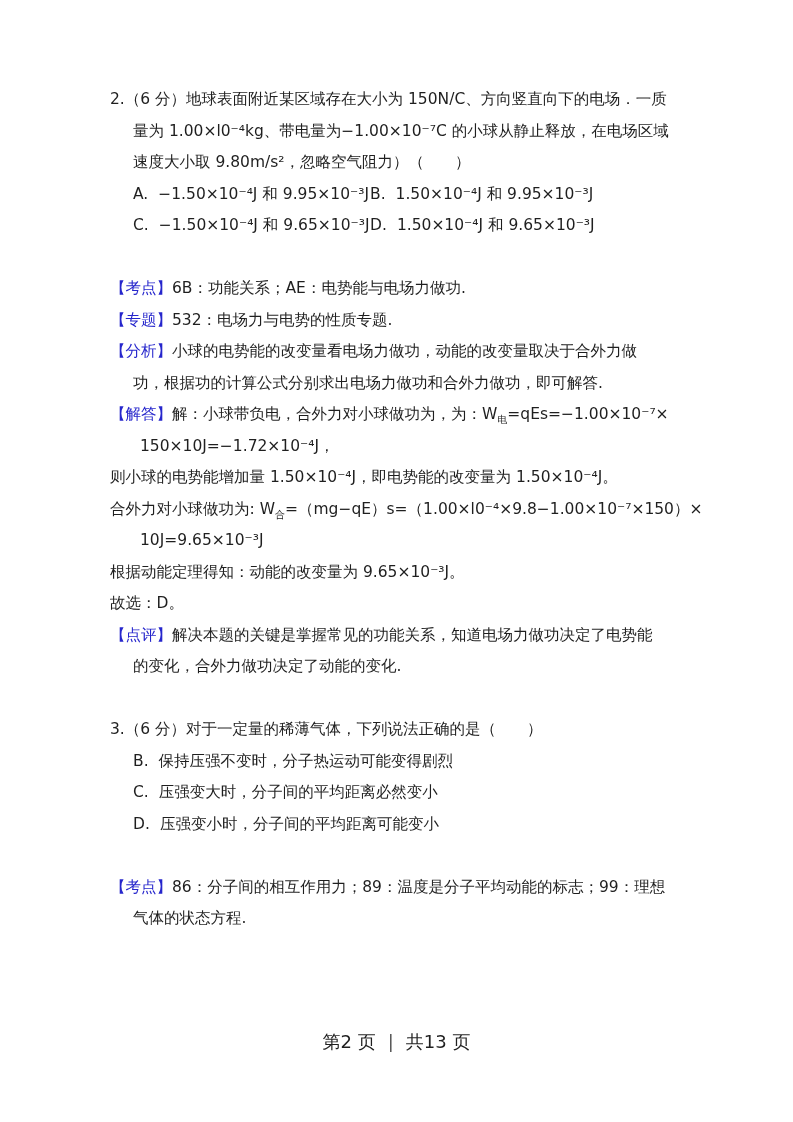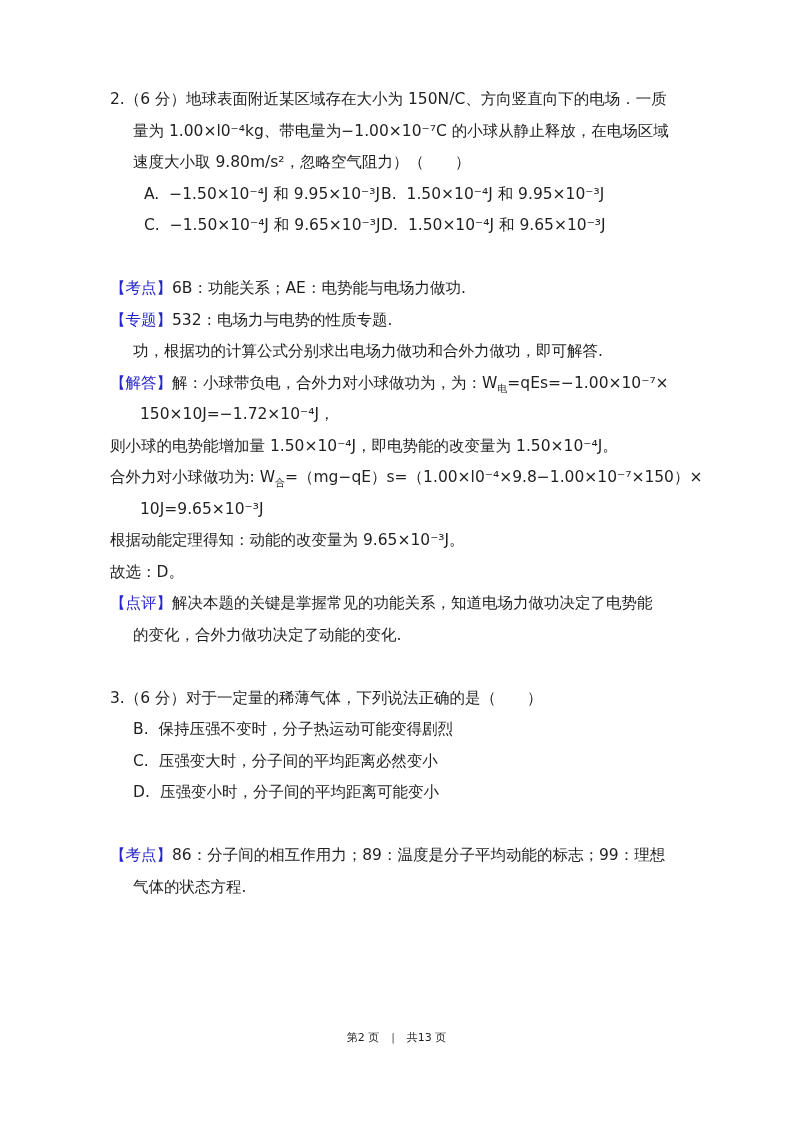--- a/index.html
+++ b/index.html
@@ -10,26 +10,26 @@
     color:var(--text-color); font-size:15.5px; overflow:hidden;text-decoration:underline;
   }
   .content { position:absolute; left:110px; top:84px; width:584px; }
   .line { line-height:31.5px; min-height:31.5px; white-space:nowrap; }
   .indent  { padding-left:23px; }
   .indent2 { padding-left:30px; }
   .gap { height:31.5px; }
   .tag { color:var(--label-blue); }
   .opt-row { display:flex; }
   .opt { white-space:nowrap; }
-  .opt-col1 { width:237px;margin-left:11px; }
+  .opt-col1 { width:237px; }
   .opt-label { margin-right:10px; }
   sub.subch { font-size:10px; line-height:0; }
   .footer {
     position:absolute; left:0; top:1030px; width:100%;
-    text-align:center; font-size:11px; color:#1f1f1f;
+    text-align:center; font-size:18px; color:#1f1f1f;
   }
   .footer .sep { margin:0 12px; color:#555; }
 </style>
 </head>
 <body>
 
 <div class="page">
   <div class="content">
 
     <div class="line">2.（6 分）地球表面附近某区域存在大小为 150N/C、方向竖直向下的电场．一质</div>
@@ -53,20 +53,23 @@
       </div>
     </div>
 
     <div class="gap"></div>
 
     <div class="line">
       <span class="tag">【考点】</span><span>6B：功能关系；AE：电势能与电场力做功.</span>
     </div>
     <div class="line">
       <span class="tag">【专题】</span><span>532：电场力与电势的性质专题.</span>
+    </div>
+    <div class="line">
+      <span class="tag">【分析】</span><span>小球的电势能的改变量看电场力做功，动能的改变量取决于合外力做</span>
     </div>
     <div class="line indent">功，根据功的计算公式分别求出电场力做功和合外力做功，即可解答.</div>
 
     <div class="line">
       <span class="tag">【解答】</span><span>解：小球带负电，合外力对小球做功为，为：W</span><sub class="subch">电</sub><span>=qEs=−1.00×10⁻⁷×</span>
     </div>
     <div class="line indent2">150×10J=−1.72×10⁻⁴J，</div>
     <div class="line">则小球的电势能增加量 1.50×10⁻⁴J，即电势能的改变量为 1.50×10⁻⁴J。</div>
     <div class="line">
       <span>合外力对小球做功为: W</span><sub class="subch">合</sub><span>=（mg−qE）s=（1.00×l0⁻⁴×9.8−1.00×10⁻⁷×150）×</span>

